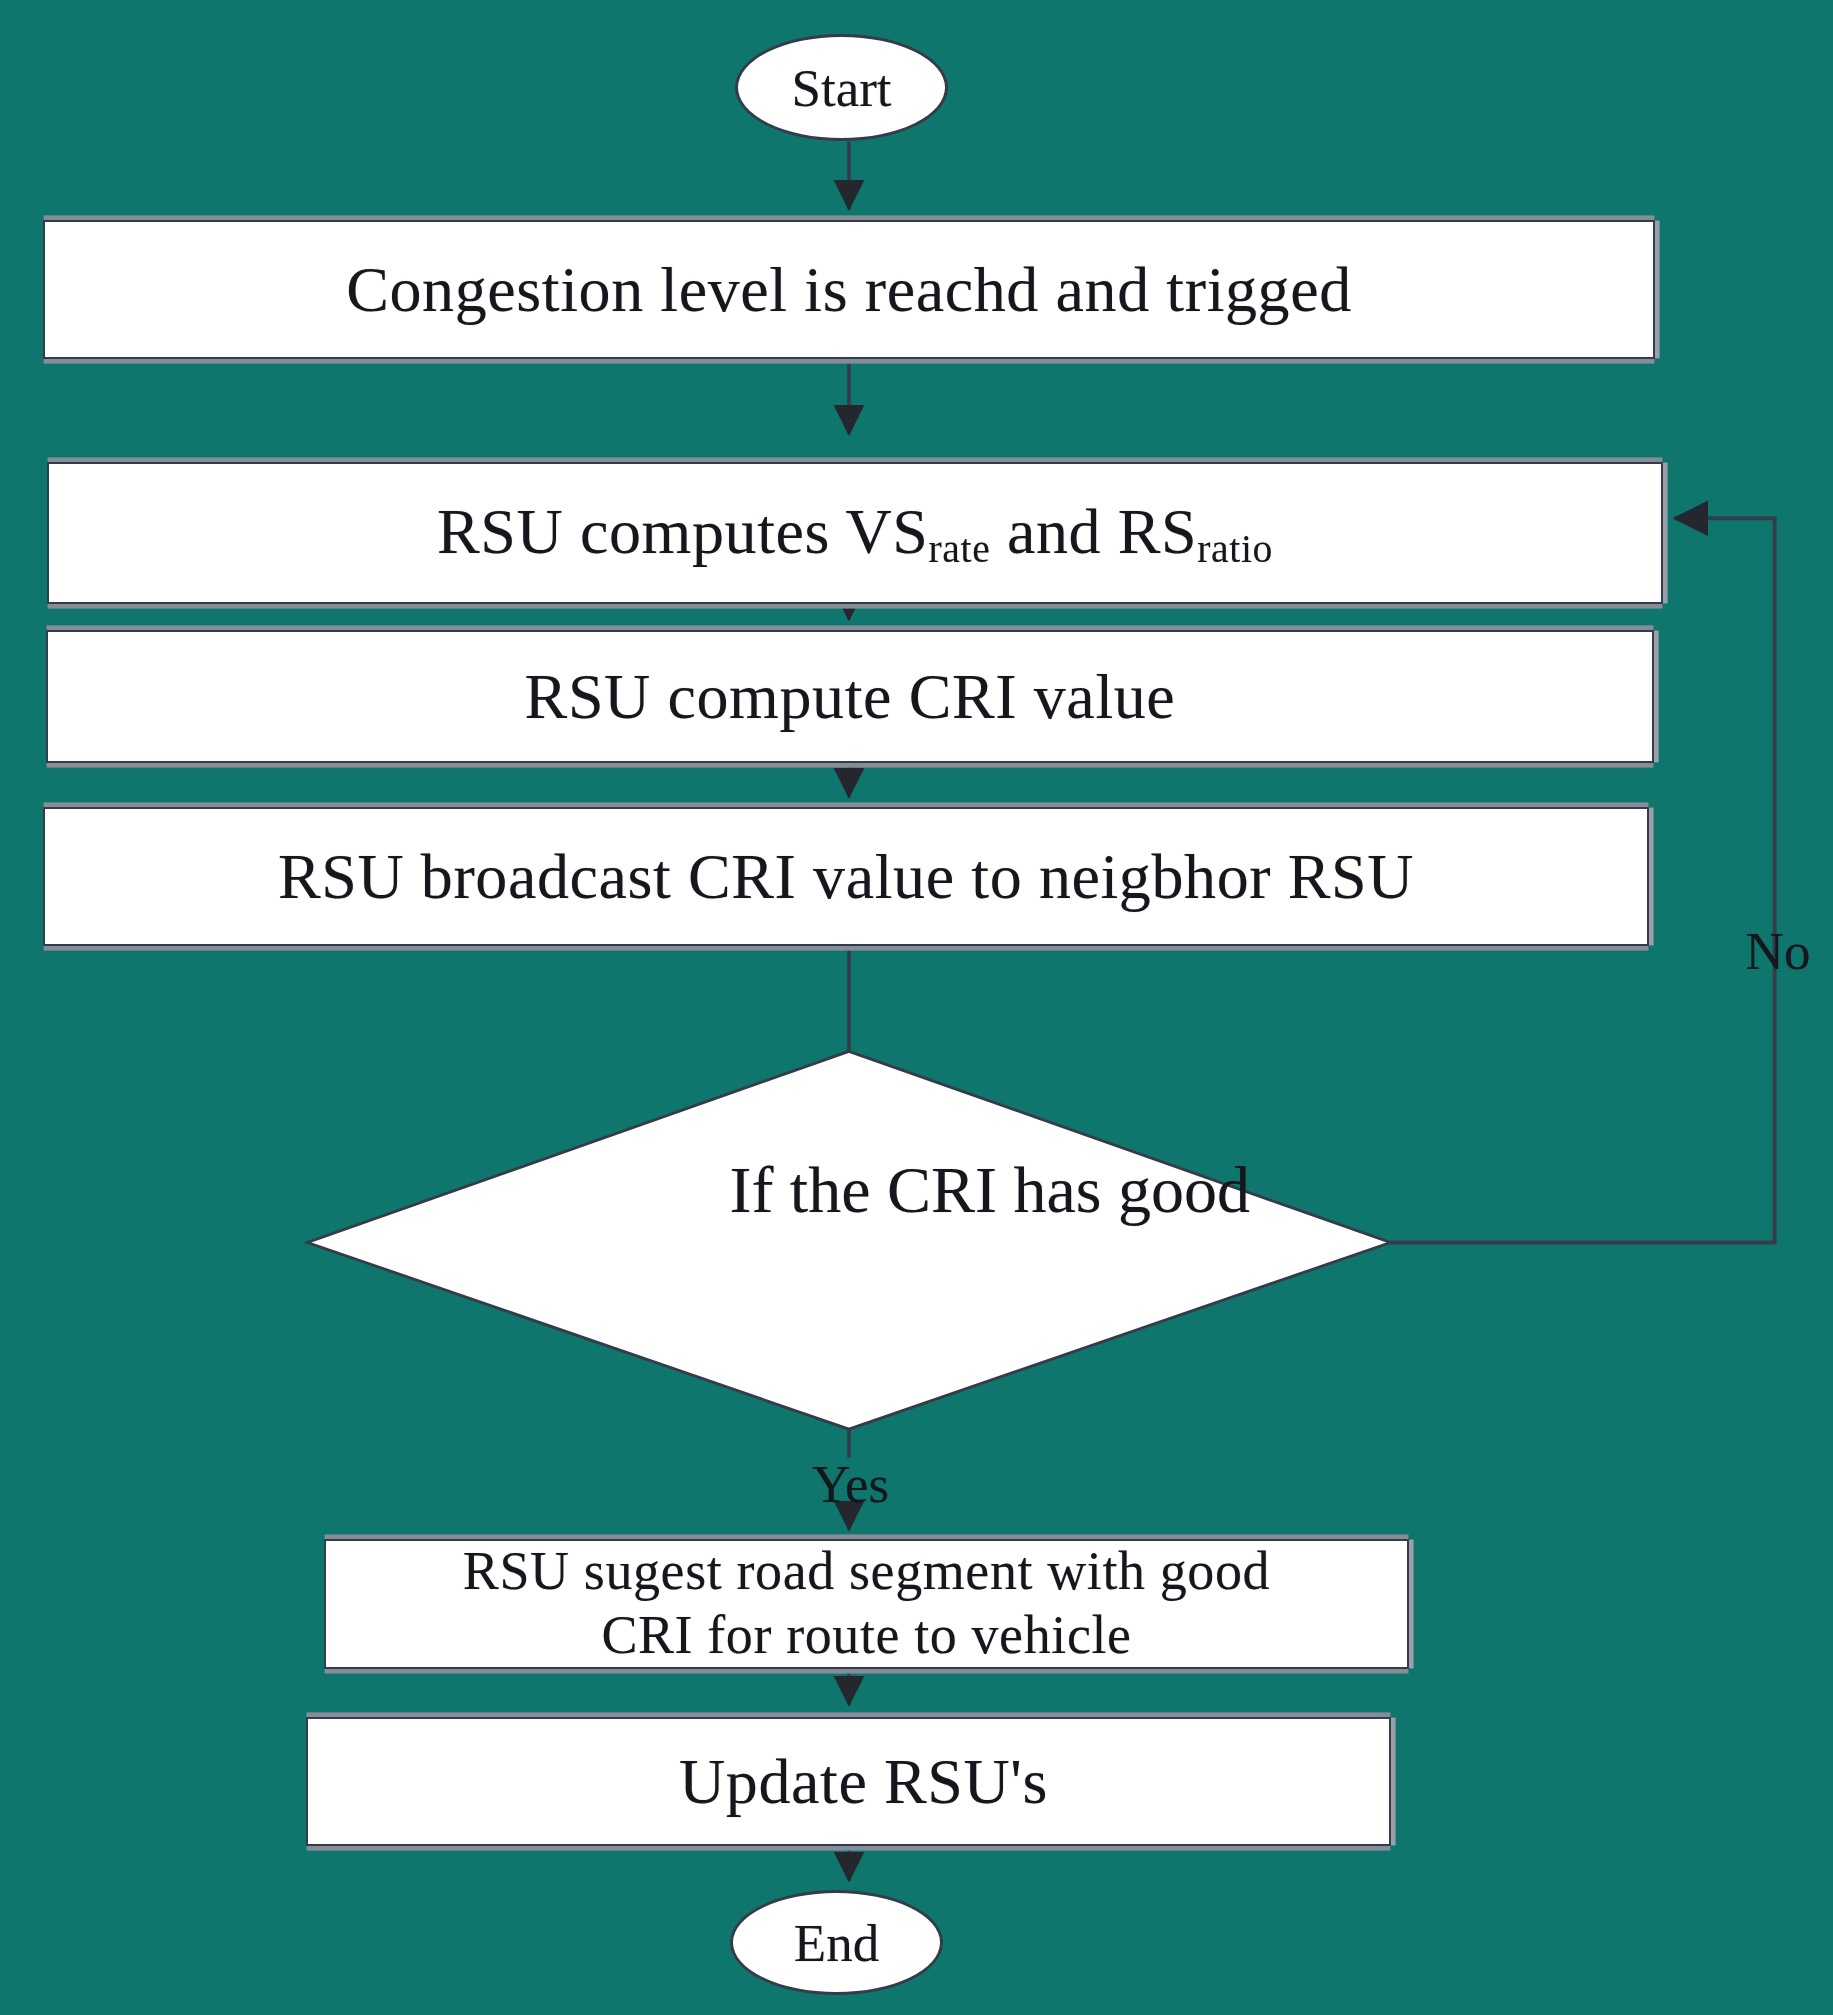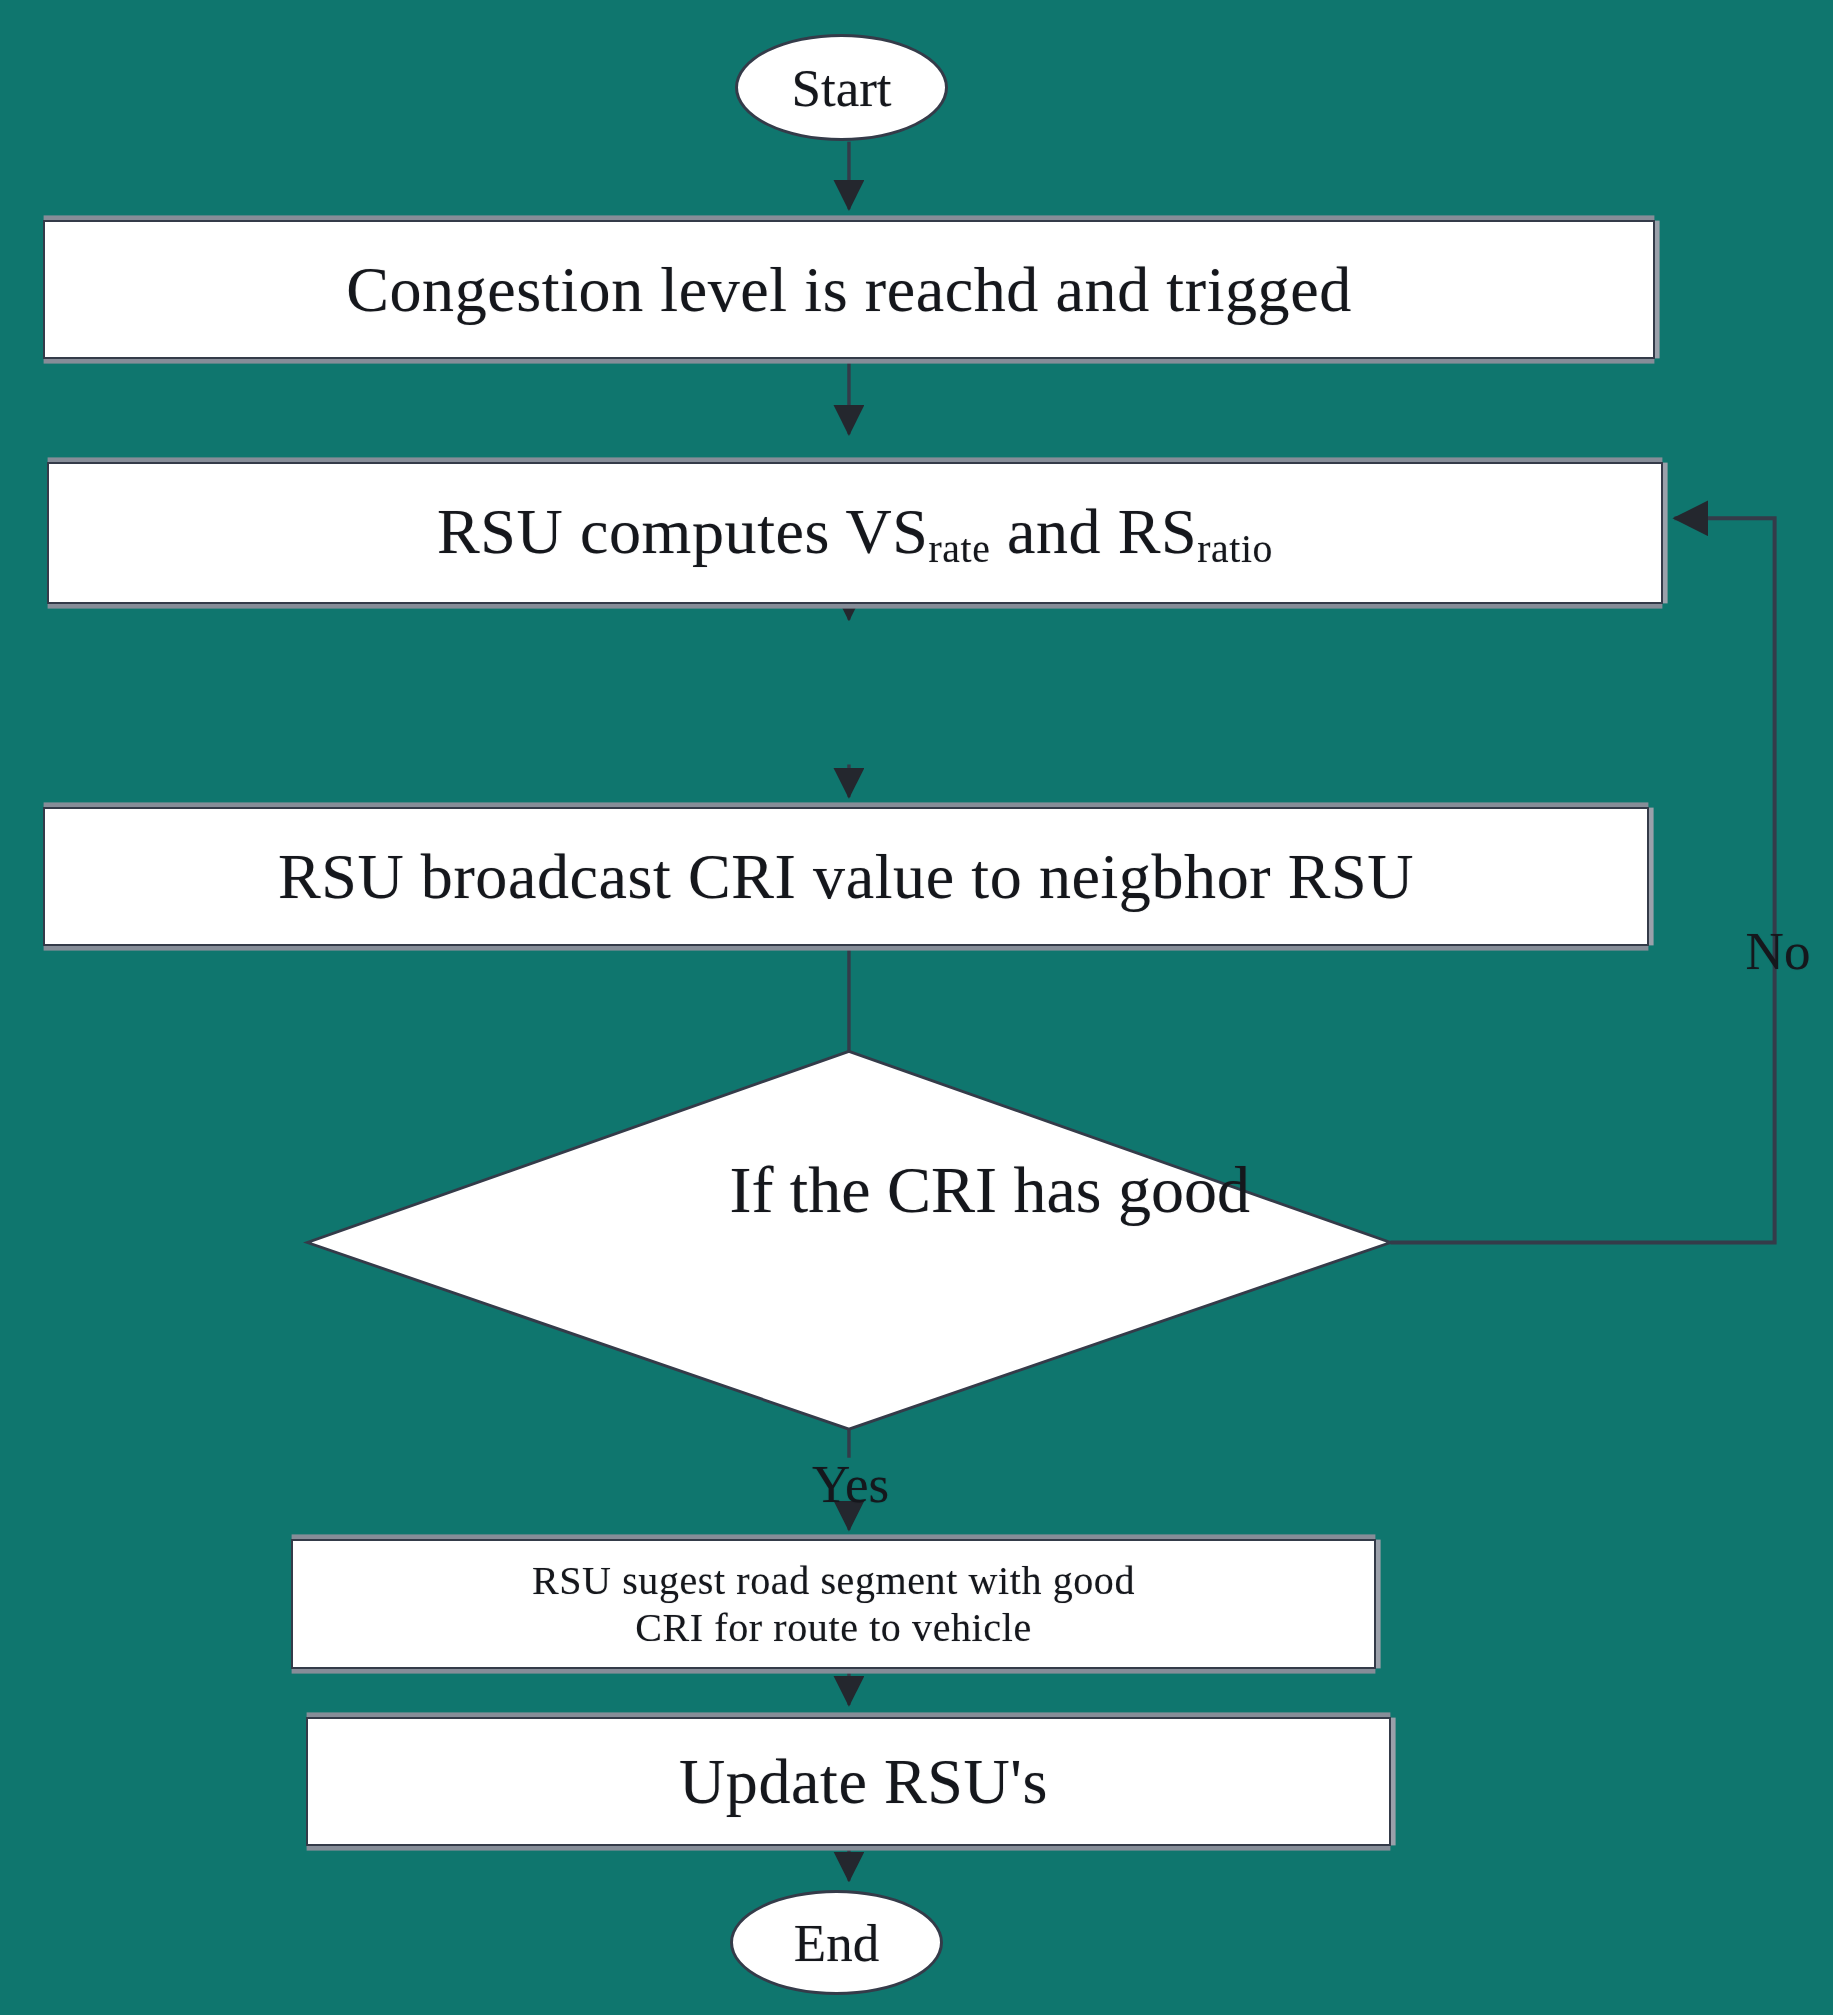--- a/index.html
+++ b/index.html
@@ -100,34 +100,37 @@
   </div>
 
   <div class="node proc" style="left:43px; top:220px; width:1612px; height:139px;">
     <span>Congestion level is reachd and trigged</span>
   </div>
 
   <div class="node proc" style="left:47px; top:447px; width:1616px; height:142px;margin-top:15px;">
     <span><span>RSU computes  VS</span><sub>rate</sub><span> and RS</span><sub>ratio</sub></span>
   </div>
 
+  <div class="node proc" style="left:46px; top:630px; width:1608px; height:133px;">
+    <span>RSU compute CRI value</span>
+  </div>
 
   <div class="node proc" style="left:43px; top:807px; width:1606px; height:139px;">
     <span>RSU broadcast CRI value to neigbhor RSU</span>
   </div>
 
   <div class="decision-text" style="left:448px; top:1145px; width:802px;">
     <span style="display:block;">If the CRI has good</span>
   </div>
 
   <div class="floating-label" style="left:776px; top:1454px; width:149px;">Yes</div>
 
   <div class="floating-label" style="left:1715px; top:921px; width:126px;">No</div>
 
-  <div class="node proc two-line" style="left:291px; top:1539px; width:1085px; height:130px; font-size:40px;text-align:right;">
+  <div class="node proc two-line" style="left:324px; top:1539px; width:1085px; height:130px; font-size:54px;text-align:right;">
     <span>RSU sugest road segment with good</span>
     <span>CRI  for route to vehicle</span>
   </div>
 
   <div class="node proc" style="left:306px; top:1717px; width:1085px; height:129px;padding-left:30px;">
     <span>Update RSU's</span>
   </div>
 
   <div class="node terminator" style="left:730px; top:1890px; width:213px; height:105px;">
     <span>End</span>

